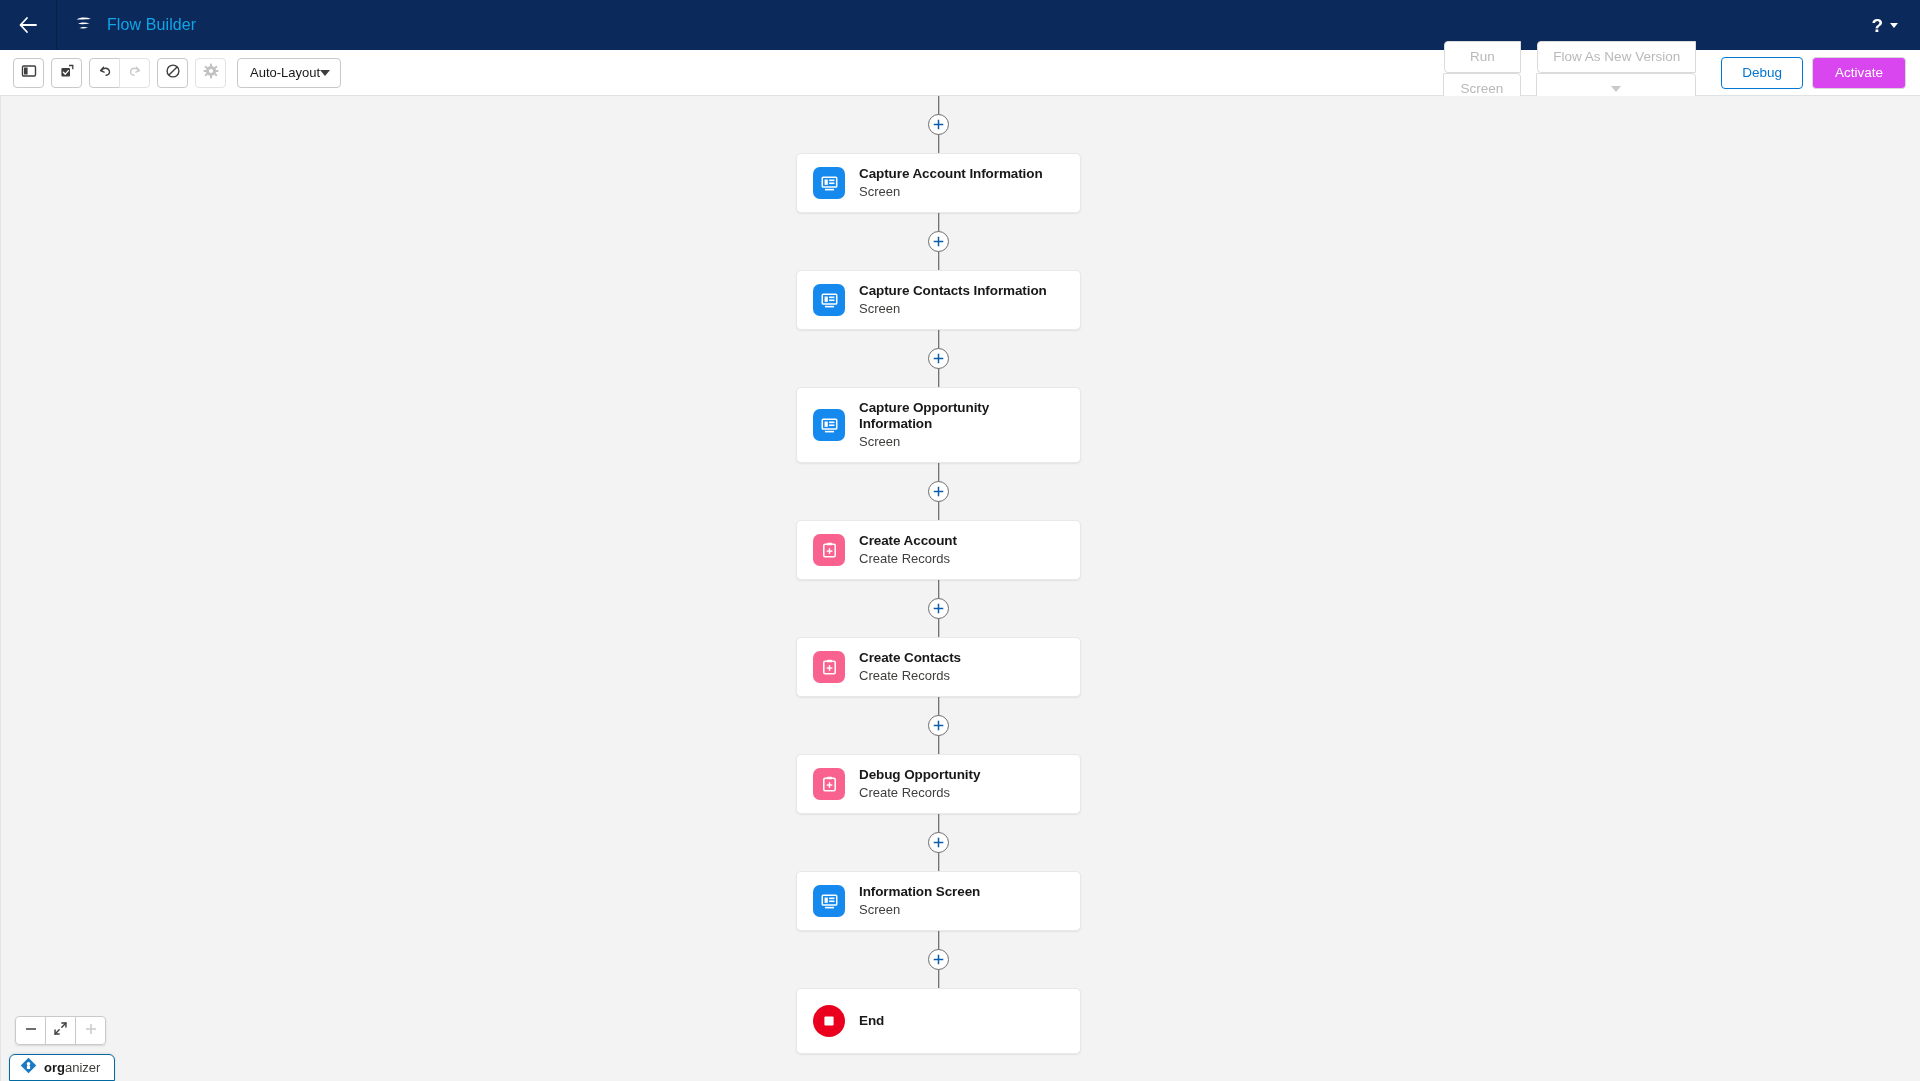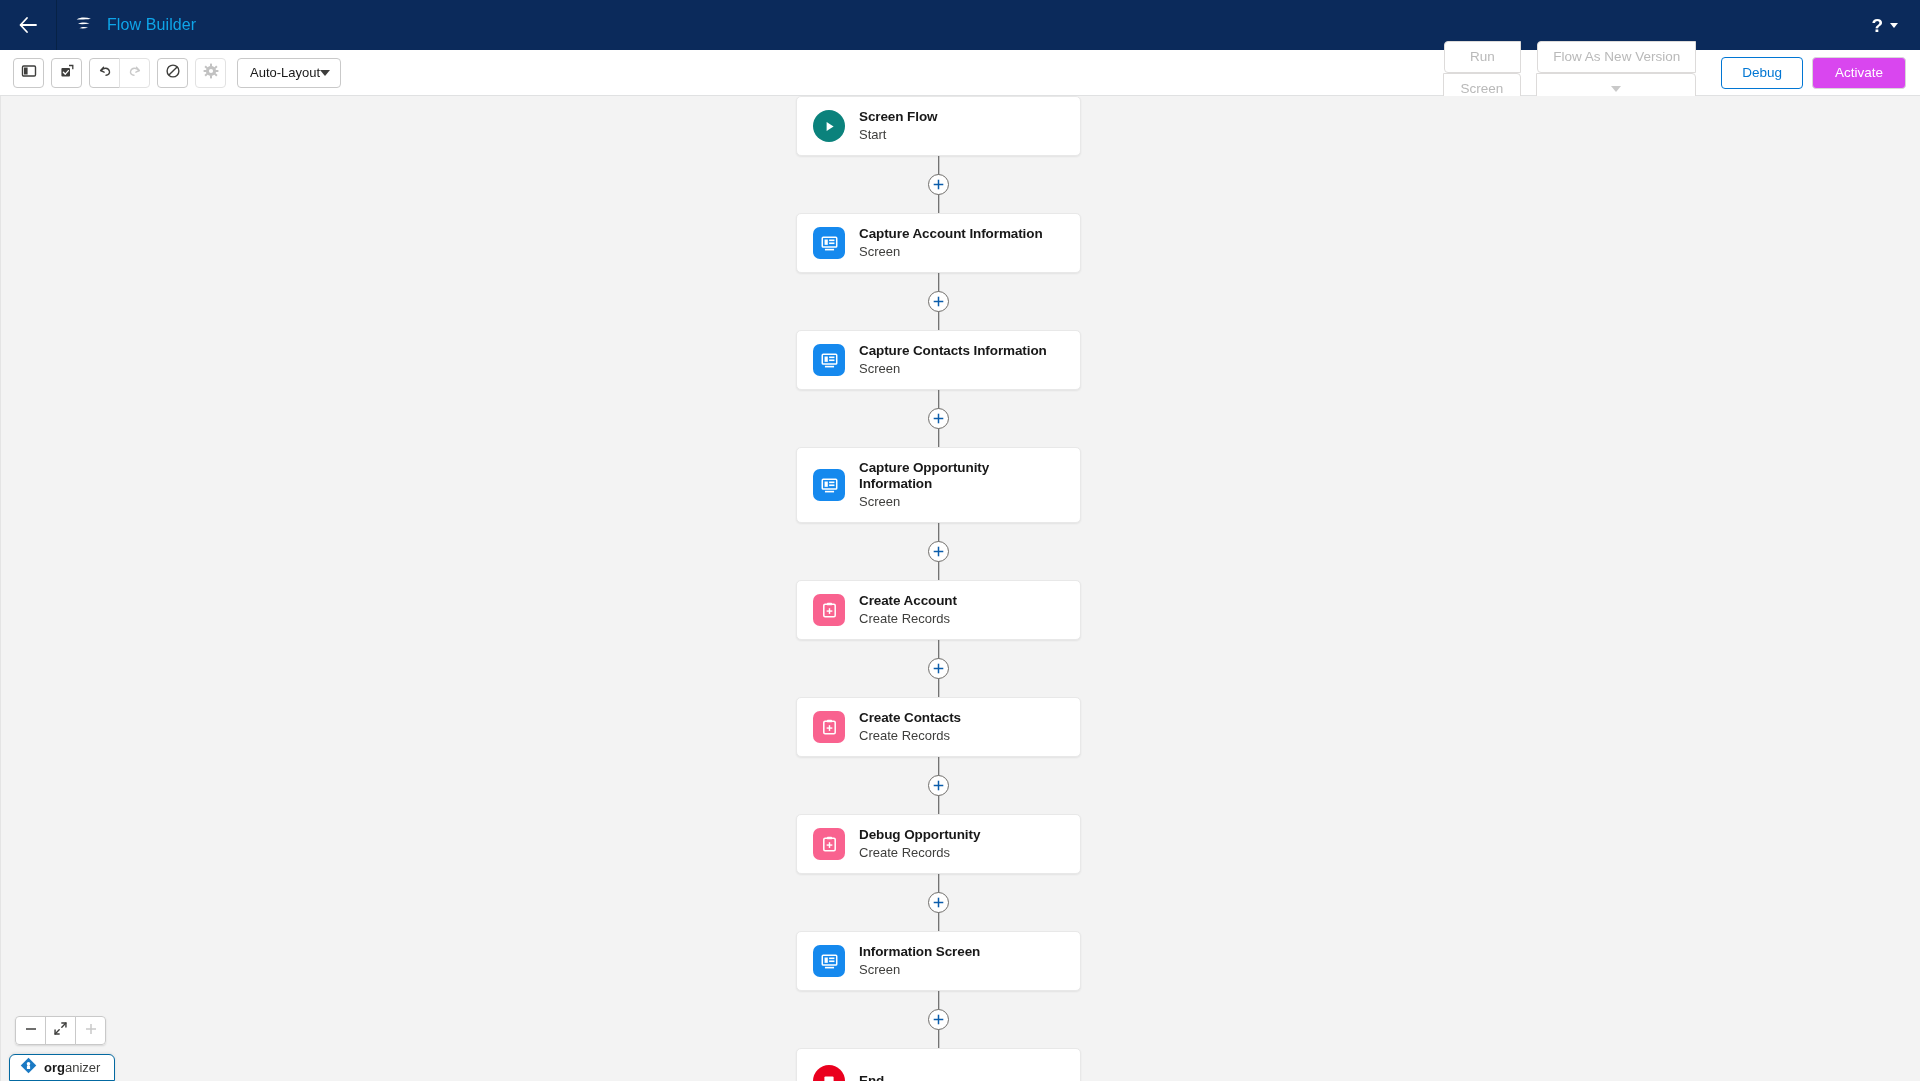--- a/index.html
+++ b/index.html
@@ -335,33 +335,20 @@
       </div>
     </div>
     <div class="btn-save">Debug</div>
     <div class="btn-activate">Activate</div>
   </div>
 </div>
 
 <div class="canvas">
   <div class="flow-column">
 
-    <div class="node">
-      <span class="node-icon">
-        <span class="circ circ-start">
-          <svg width="15" height="15" viewBox="0 0 15 15">
-              <path d="M4.6 3 L11.6 7.5 L4.6 12 Z" fill="#ffffff"></path>
-            </svg>
-        </span>
-      </span>
-      <span class="node-text">
-        <span class="node-title">Screen Flow</span>
-        <span class="node-subtitle">Start</span>
-      </span>
-    </div>
 
     <div class="connector">
       <span class="line"></span>
       <span class="plus-btn">
         <svg width="13" height="13" viewBox="0 0 13 13">
           <line x1="6.5" y1="1.7" x2="6.5" y2="11.3" stroke="#0b5cab" stroke-width="1.5"></line>
           <line x1="1.7" y1="6.5" x2="11.3" y2="6.5" stroke="#0b5cab" stroke-width="1.5"></line>
         </svg>
       </span>
     </div>

